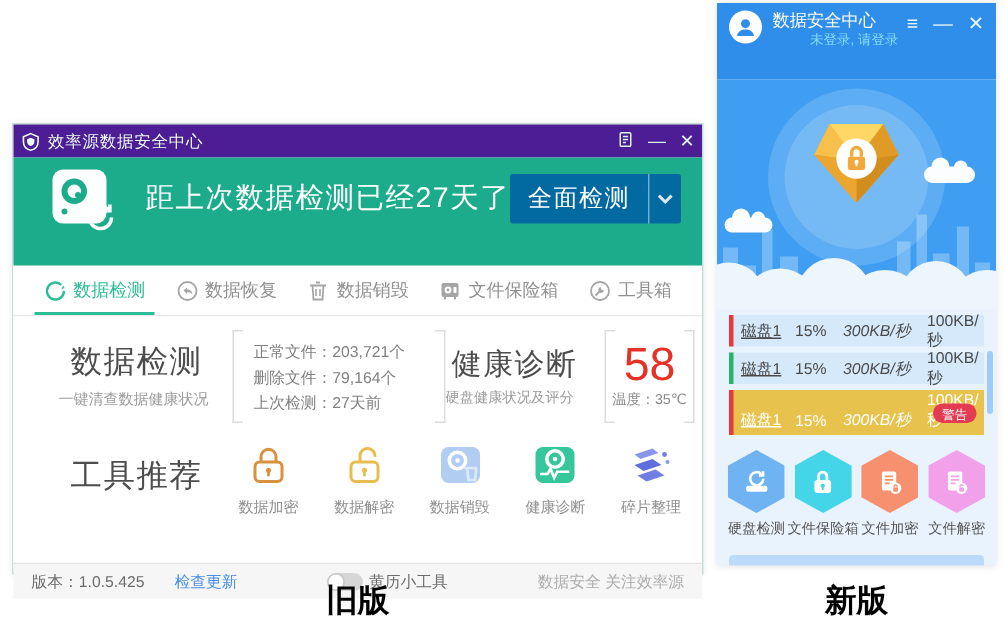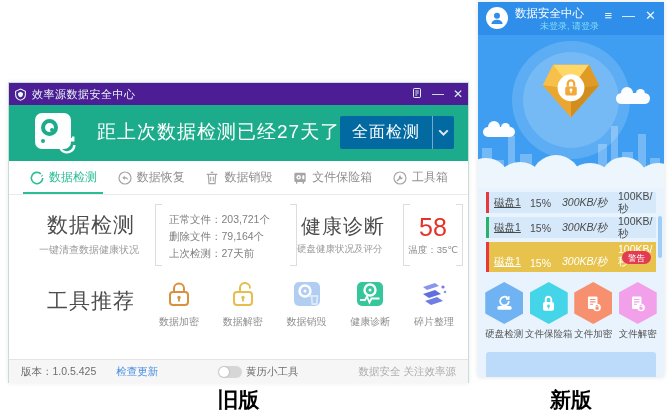--- a/index.html
+++ b/index.html
@@ -8,21 +8,21 @@
   .canvas { position:relative; width:670px; height:412px; background:#fff; }
 
   
   .old-window { position:absolute; left:8px; top:82px; width:461px; height:301px;
     background:#fff; border:1px solid #c6ded8; box-shadow:0 0 5px rgba(0,0,0,.08); }
   .ow-titlebar { height:22px; background:#4c1d95; display:flex; align-items:center;
     padding:0 5px; color:#eafaf5; }
   .ow-title { font-size:11px; margin-left:5px; letter-spacing:.5px; }
   .ow-controls { margin-left:auto; display:flex; align-items:center; gap:9px; }
   .ow-ctl { color:#d8f2ea; font-size:12px; line-height:12px; cursor:default; }
-  .ow-header { height:56px; background:#1dac8b; position:relative; display:flex; align-items:center; }
+  .ow-header { height:72px; background:#1dac8b; position:relative; display:flex; align-items:center; }
   .disk-icon { position:absolute; left:26px; top:8px; width:40px; height:40px; }
   .disk-box { position:absolute; left:0; top:0; width:36px; height:36px; background:#fdfefe; border-radius:7px; }
   .disk-platter { position:absolute; left:6px; top:6px; width:17px; height:17px;
     border:4px solid #1dac8b; border-radius:50%; }
   .disk-dot { position:absolute; left:15px; top:15px; width:4px; height:4px; background:#1dac8b; border-radius:50%; }
   .disk-dot2 { position:absolute; left:6px; top:26px; width:4px; height:4px; background:#1dac8b; border-radius:50%; }
   .disk-refresh { position:absolute; right:-3px; bottom:-3px; width:22px; height:22px; }
   .ow-message { position:absolute; left:88px; top:14px; font-size:19px; color:#fff; letter-spacing:1px; }
   .scan-btn { position:absolute; right:14px; top:11px; height:33px; background:#0369a1;
     display:flex; align-items:center; border-radius:2px; cursor:pointer; }
@@ -42,39 +42,39 @@
   .ow-content { position:relative; height:164px; background:#fff; }
   .sec-title { position:absolute; font-size:21px; color:#4d4d4d; letter-spacing:1px; }
   .sec-sub { position:absolute; font-size:10px; color:#9c9c9c; }
   .bracket { position:absolute; padding:7px 14px; }
   .bracket::before { content:""; position:absolute; left:0; top:0; bottom:0; width:6px;
     border:1px solid #ddd; border-right:none; }
   .bracket::after { content:""; position:absolute; right:0; top:0; bottom:0; width:6px;
     border:1px solid #ddd; border-left:none; }
   .stat-line { font-size:10.5px; color:#808080; line-height:17px; white-space:nowrap; }
   .score-box { display:flex; flex-direction:column; align-items:center; justify-content:center; }
-  .score-num { font-size:25px; color:#e63226; line-height:28px; }
+  .score-num { font-size:31px; color:#e63226; line-height:28px; }
   .score-temp { font-size:9.5px; color:#8a8a8a; margin-top:3px; white-space:nowrap; }
   .tools-row { position:absolute; left:150px; right:14px; top:84px; display:flex; justify-content:space-between; }
   .tool { display:flex; flex-direction:column; align-items:center; gap:6px;
     font-size:10px; color:#8f8f8f; cursor:pointer; }
   .ticon { width:30px; height:30px; }
   .ow-footer { height:24px; background:#f6f6f6; border-top:1px solid #e4e4e4;
     display:flex; align-items:center; font-size:10.5px; color:#6d6d6d; padding:0 12px; }
   .f-update { color:#4a90e2; margin-left:20px; cursor:pointer; }
   .f-togglewrap { margin-left:auto; display:flex; align-items:center; gap:4px; }
   .toggle { width:24px; height:12px; background:#d6d6d6; border-radius:6px; position:relative; cursor:pointer; }
   .toggle .knob { position:absolute; left:1px; top:1px; width:10px; height:10px;
     background:#fff; border-radius:50%; box-shadow:0 0 2px rgba(0,0,0,.25); }
   .f-slogan { margin-left:60px; color:#adadad; }
 
   
   .new-window { position:absolute; left:478px; top:2px; width:186px; height:375px;
     background:#e9f3fd; box-shadow:0 0 5px rgba(0,0,0,.12); overflow:hidden; }
-  .nw-titlebar { height:33px; background:#2e8ee9; position:relative; }
+  .nw-titlebar { height:51px; background:#2e8ee9; position:relative; }
   .nw-avatar { position:absolute; left:8px; top:5px; width:22px; height:22px;
     background:#fff; border-radius:50%; display:flex; align-items:center; justify-content:center; cursor:pointer; }
   .nw-title { position:absolute; left:37px; top:4px; font-size:11.5px; color:#fff; }
   .nw-login { position:absolute; left:37px; top:18px; font-size:9px; color:#83dcf8; cursor:pointer;margin-left:25px; }
   .nw-controls { position:absolute; right:8px; top:7px; display:flex; gap:10px; align-items:center; }
   .nw-ctl { color:#eaf6ff; font-size:13px; line-height:14px; cursor:pointer; }
   .nw-sky { position:relative; height:153px; background:#3f9ef2; overflow:hidden; }
   .halo { position:absolute; left:50%; top:6px; transform:translateX(-50%);
     width:118px; height:118px; border-radius:50%; background:rgba(255,255,255,.16); }
   .halo2 { position:absolute; left:50%; top:17px; transform:translateX(-50%);

